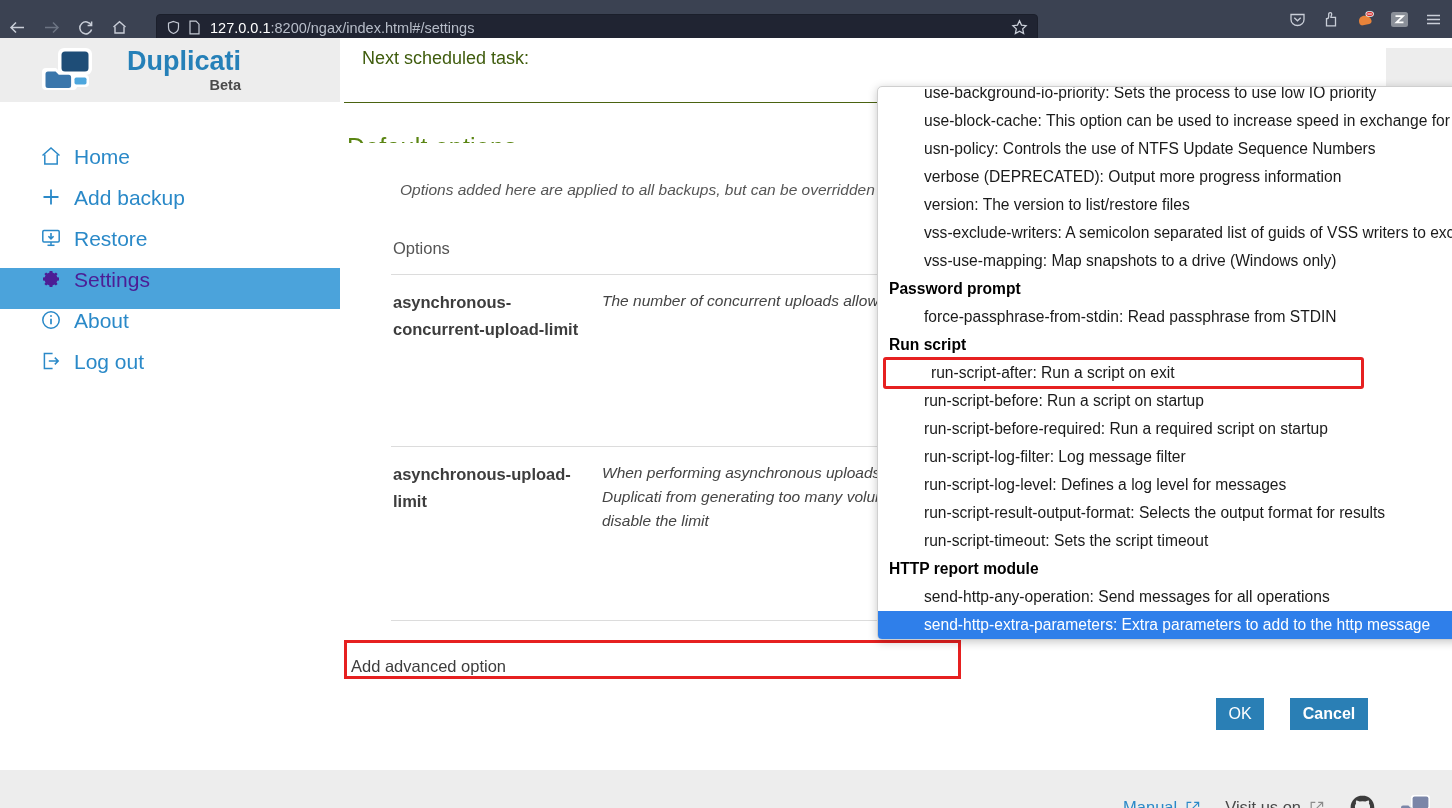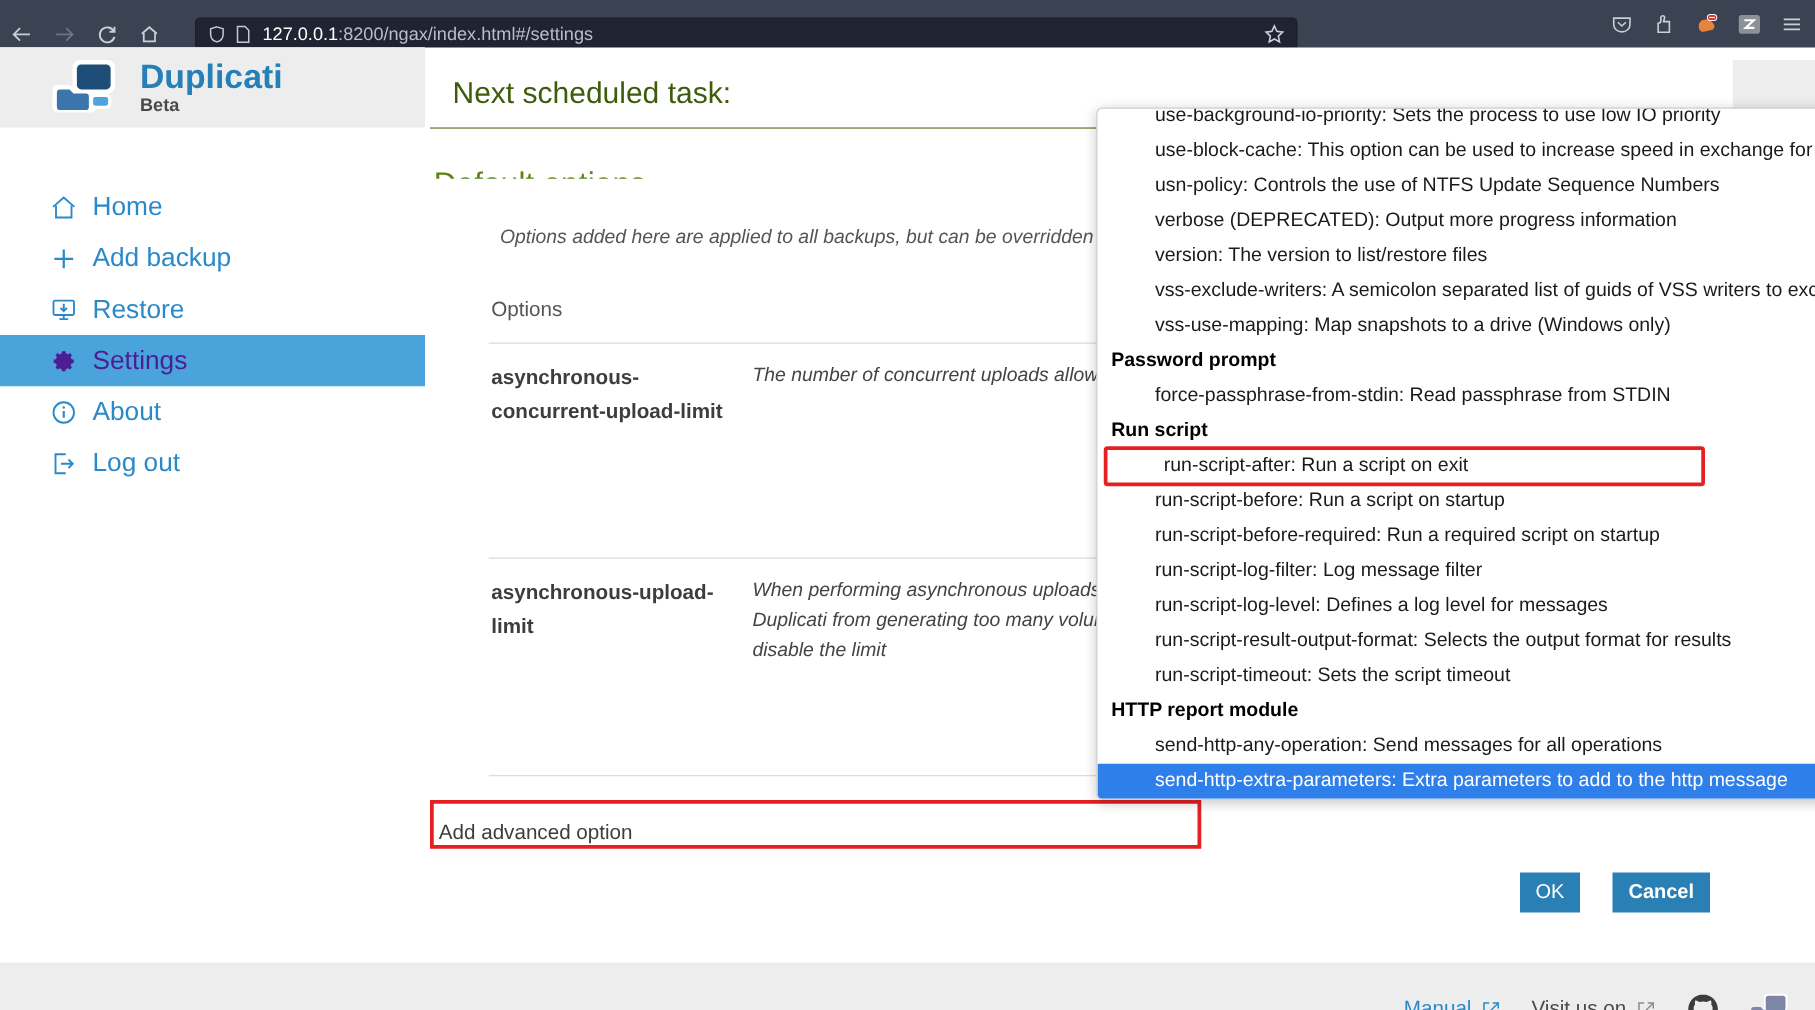--- a/index.html
+++ b/index.html
@@ -47,41 +47,41 @@
   
   #sidebar {
     position: absolute; left: 0; top: 0; width: 340px; height: 732px;
     background: #ffffff;
   }
   #brand {
     height: 64px; background: #ededed; display: flex; align-items: center;
     padding-left: 38px;
   }
   #brand-logo { width: 68px; height: 48px; position: relative; flex: none; }
-  #brand-text { margin-left: 6px; }
+  #brand-text { margin-left: 21px; text-align: right; }
   #brand-title { color: #2580b8; font-size: 27px; font-weight: bold; line-height: 1.05; }
   #brand-sub { color: #4a4a4a; font-size: 14.5px; font-weight: bold; margin-top: 1px; }
 
   #nav { margin-top: 43px; }
   .nav-item {
-    display: flex; align-items: center; height: 41px;
+    display: flex; align-items: flex-start; height: 41px;
     padding-left: 40px; color: #2a89c8; font-size: 21px;
     cursor: pointer;
   }
   .nav-item .nic { width: 34px; flex: none; display: flex; align-items: center; color: inherit; }
   .nav-item.active { background: #4ba3db; color: #4c1d95; }
 
   
   #main { position: absolute; left: 340px; top: 0; right: 0; height: 732px; }
 
   #sched-bar {
     position: absolute; left: 4px; top: 10px; width: 1042px; height: 55px;
     background: #ffffff; border-bottom: 1.5px solid #4a6311;
-    display: flex; align-items: center; padding-left: 18px;
-    color: #3f5c0d; font-size: 24px;
+    display: flex; align-items: flex-start; padding-left: 18px;
+    color: #3f5c0d; font-size: 18px;
   }
   #grey-strip { position: absolute; left: 1046px; top: 10px; right: 0; height: 55px;
                 background: #ededed; }
 
   #content { position: absolute; left: 0; top: 65px; right: 0; bottom: 0; background:#fff; }
 
   #default-options-title {
     position: absolute; left: 7px; top: 30px;
     color: #5a8512; font-size: 25px; letter-spacing: .2px;
   }

